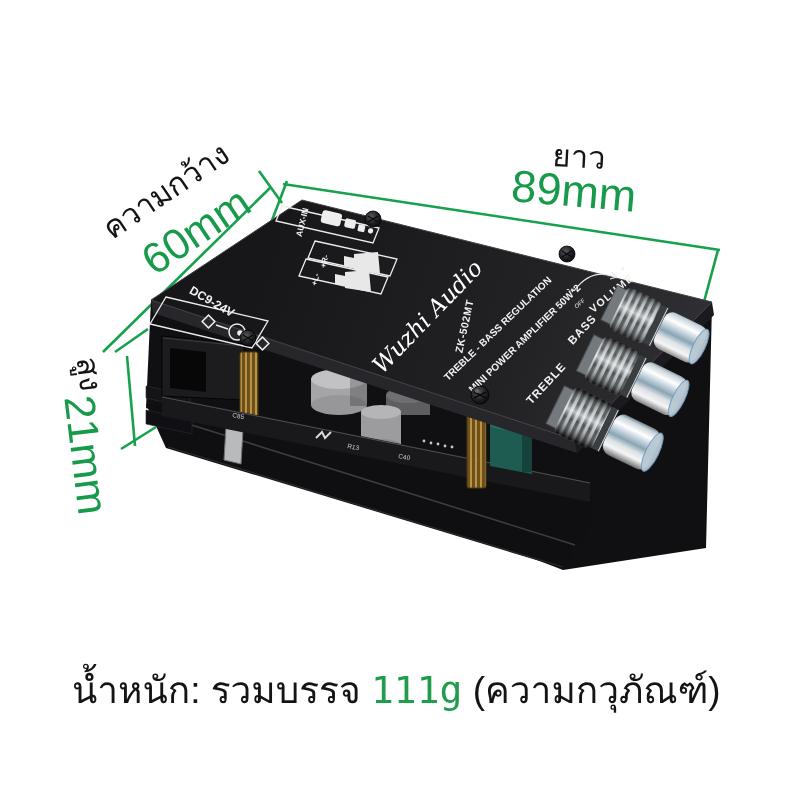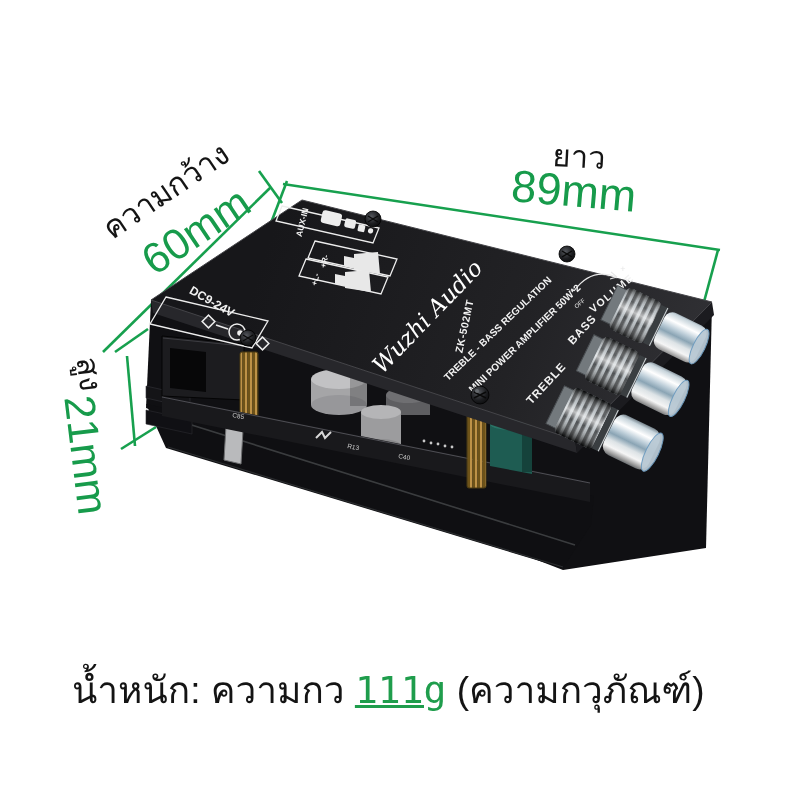--- a/index.html
+++ b/index.html
@@ -2,21 +2,21 @@
 <html><head>
 <meta charset="utf-8">
 <style>
   html,body{margin:0;padding:0;}
   body{width:800px;height:800px;position:relative;background:#ffffff;overflow:hidden;
        font-family:"Liberation Sans",sans-serif;}
   .stage{position:absolute;left:0;top:0;width:800px;height:800px;}
   .dim-label{position:absolute;white-space:nowrap;color:#141414;line-height:1;}
   .green{color:#179b4b;}
   .caption{position:absolute;left:72px;top:660px;font-size:37px;color:#141414;white-space:nowrap;}
-  .caption .weight{color:#1f9d4c;font-family:"DejaVu Sans Mono",monospace;font-size:38px;text-decoration:underline;}
+  .caption .weight{color:#1f9d4c;font-family:"DejaVu Sans Mono",monospace;font-size:38px;}
   svg text{font-family:"Liberation Sans",sans-serif;}
   .script-logo{font-family:"DejaVu Serif",serif;font-style:italic;}
 </style>
 </head>
 <body>
 
 <div class="stage">
 <svg width="800" height="800" viewBox="0 0 800 800">
   <defs>
     <linearGradient id="plateGrad" gradientUnits="userSpaceOnUse" x1="280" y1="210" x2="700" y2="360">
@@ -256,17 +256,17 @@
 <div class="dim-label green" style="left:196px;top:231px;font-size:43px;transform:translate(-50%,-50%) rotate(-34deg);">60mm</div>
 
 <div class="dim-label" style="left:579px;top:157px;font-size:31px;transform:translate(-50%,-50%) rotate(3deg);">ยาว</div>
 <div class="dim-label green" style="left:574px;top:191px;font-size:45px;transform:translate(-50%,-50%) rotate(5deg);">89mm</div>
 
 <div class="dim-label" style="left:89px;top:374px;font-size:31px;transform:translate(-50%,-50%) rotate(83deg);">สูง</div>
 <div class="dim-label green" style="left:86px;top:455px;font-size:43px;transform:translate(-50%,-50%) rotate(83deg);">21mm</div>
 
 
 <div class="caption">
-  <span>น้ำหนัก: ความกว</span>
+  <span>น้ำหนัก: รวมบรรจ</span>
   <span class="weight">111g</span>
   <span>(ความกวุภัณฑ์)</span>
 </div>
 </div>
 
 </body></html>

